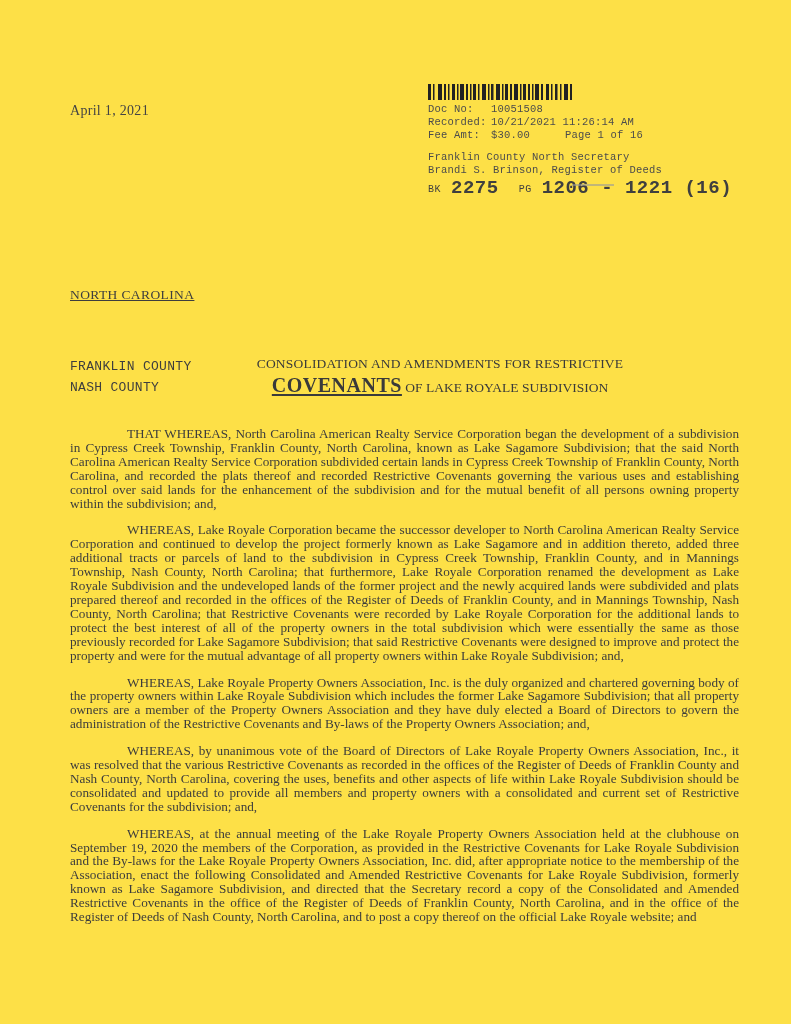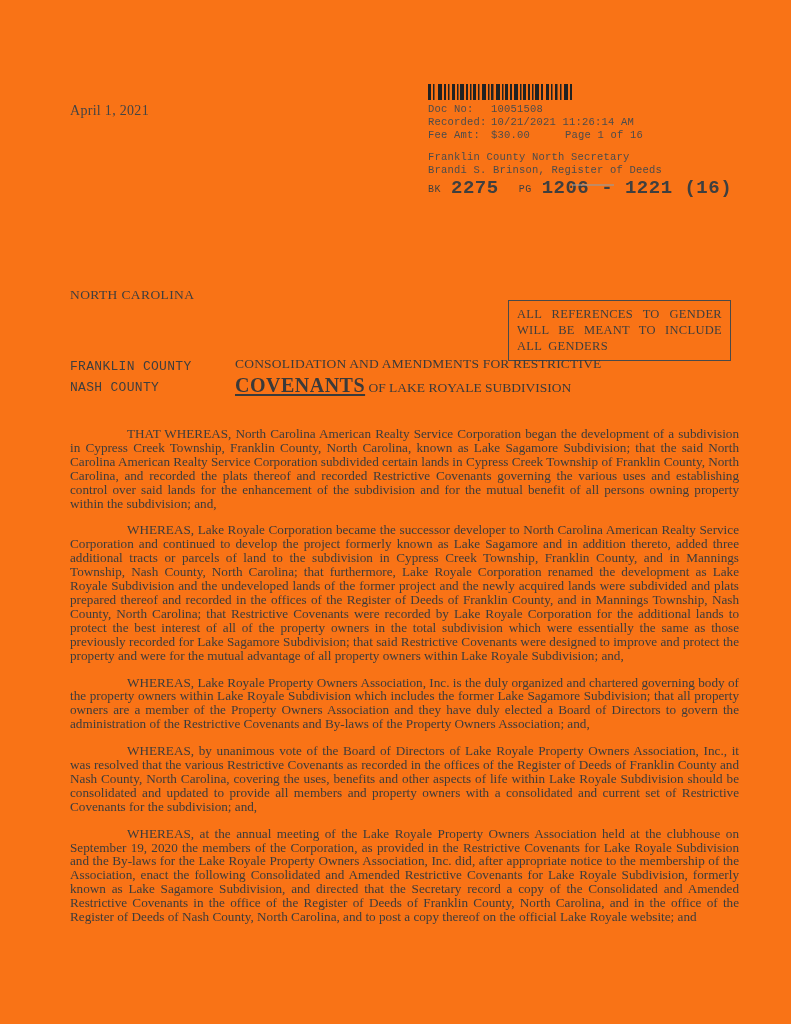--- a/index.html
+++ b/index.html
@@ -1,19 +1,19 @@
 <!DOCTYPE html>
 <html><head>
 <meta charset="utf-8">
 <style>
   html,body{margin:0;padding:0;background:#e8e8e8;}
   .page{
     position:relative;
     width:791px;height:1024px;
-    background:#f97316;
+    background:#fde047;
     overflow:hidden;
     font-family:"Liberation Serif", serif;
     color:#3c3c3c;
   }
   
   .doc-date{
     position:absolute;left:70px;top:103px;
     font-size:14px;letter-spacing:.3px;color:#444;
   }
   
@@ -32,40 +32,40 @@
   .bk-row .bk-lbl{font-size:10px;letter-spacing:.5px;vertical-align:1px;}
   .bk-row .bk-num{font-size:19px;font-weight:bold;letter-spacing:.5px;}
   .bk-row .sp{display:inline-block;width:10px;}
   .scan-artifact{
     position:absolute;left:572px;top:184px;width:42px;height:2px;
     background:#9a9a9a;opacity:.6;
   }
   
   .state-heading{
     position:absolute;left:70px;top:287px;
-    font-size:13.5px;letter-spacing:.4px;color:#3e3e3e;
+    font-size:13.5px;letter-spacing:.4px;color:#3e3e3e;text-decoration:underline;
   }
   
   .gender-box{
     position:absolute;left:508px;top:300px;width:205px;
     border:1.5px solid #4a4a4a;
     padding:5px 8px 6px 8px;
     font-size:12.5px;line-height:16px;
     text-align:justify;word-spacing:3px;letter-spacing:.3px;
     color:#3e3e3e;
   }
   
   .counties{
     position:absolute;left:70px;top:356px;
     font-size:13px;line-height:21px;letter-spacing:.3px;color:#3e3e3e;font-family:Liberation Mono, monospace;
   }
   
   .title-block{
     position:absolute;left:235px;top:356px;width:410px;
-    text-align:left;color:#3a3a3a;
+    text-align:center;color:#3a3a3a;
   }
   .title-l1{font-size:13.5px;letter-spacing:.2px;}
   .title-l2{font-size:13.5px;margin-top:2px;}
   .title-cov{
     font-size:20px;font-weight:bold;
     text-decoration:underline;text-decoration-thickness:2px;text-underline-offset:2px;
     letter-spacing:.5px;
   }
   .title-l3{font-size:13.5px;margin-top:3px;}
   
@@ -135,21 +135,20 @@
     <div class="stamp-row">Franklin County North Secretary</div>
     <div class="stamp-row">Brandi S. Brinson, Register of Deeds</div>
     <div class="bk-row">
       <span class="bk-lbl">BK</span><span class="sp"></span><span class="bk-num">2275</span><span class="sp"></span><span class="sp"></span><span class="bk-lbl">PG</span><span class="sp"></span><span class="bk-num">1206 - 1221 (16)</span>
     </div>
   </div>
   <div class="scan-artifact"></div>
 
   <div class="state-heading">NORTH CAROLINA</div>
 
-  <div class="gender-box">ALL REFERENCES TO GENDER WILL BE MEANT TO INCLUDE ALL GENDERS</div>
 
   <div class="counties">
     <div>FRANKLIN COUNTY</div>
     <div>NASH COUNTY</div>
   </div>
 
   <div class="title-block">
     <div class="title-l1">CONSOLIDATION AND AMENDMENTS FOR RESTRICTIVE</div>
     <div class="title-l2">
       <span class="title-cov">COVENANTS</span>

